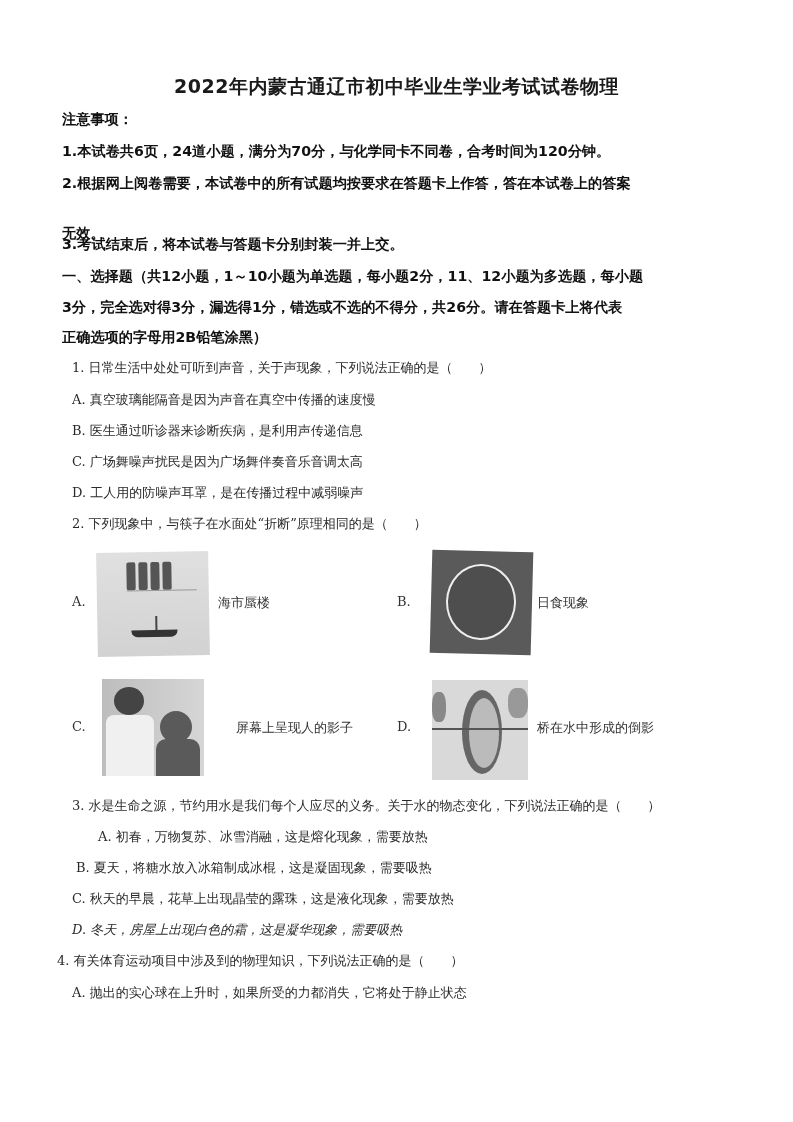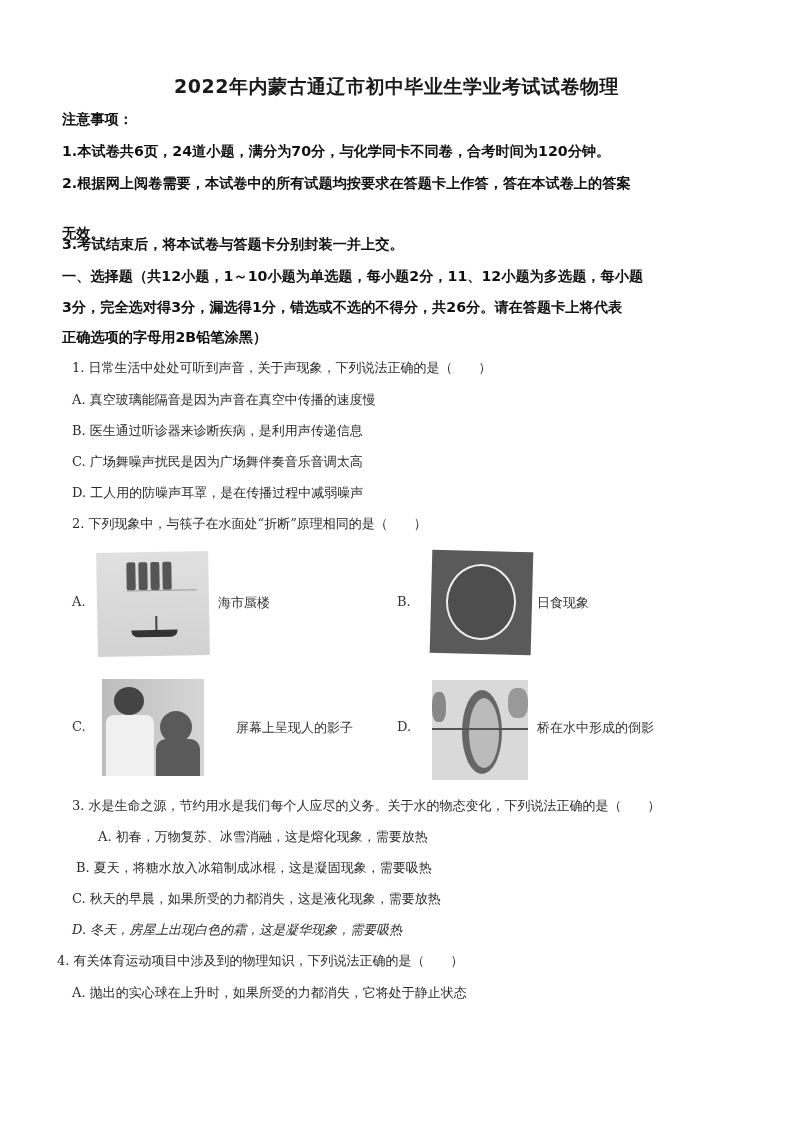--- a/index.html
+++ b/index.html
@@ -92,17 +92,17 @@
     <div class="tree2"></div>
     <div class="arch"></div>
     <div class="inner"></div>
     <div class="water"></div>
 </div>
 <div class="abs lbl" style="left:537px;top:719px;">桥在水中形成的倒影</div>
 
 <div class="abs q" style="left:72px;top:797px;">3. 水是生命之源，节约用水是我们每个人应尽的义务。关于水的物态变化，下列说法正确的是（　　）</div>
 <div class="abs q" style="left:82px;top:828px;margin-left:16px;">A. 初春，万物复苏、冰雪消融，这是熔化现象，需要放热</div>
 <div class="abs q" style="left:64px;top:859px;margin-left:12px;">B. 夏天，将糖水放入冰箱制成冰棍，这是凝固现象，需要吸热</div>
-<div class="abs q" style="left:72px;top:890px;">C. 秋天的早晨，如果所受的力都消失，这是液化现象，需要放热</div>
+<div class="abs q" style="left:72px;top:890px;">C. 秋天的早晨，花草上出现晶莹的露珠，这是液化现象，需要放热</div>
 <div class="abs q" style="left:72px;top:921px;font-style:italic;">D. 冬天，房屋上出现白色的霜，这是凝华现象，需要吸热</div>
 
 <div class="abs q" style="left:57px;top:952px;">4. 有关体育运动项目中涉及到的物理知识，下列说法正确的是（　　）</div>
 <div class="abs q" style="left:72px;top:984px;">A. 抛出的实心球在上升时，如果所受的力都消失，它将处于静止状态</div>
 
 </body></html>

